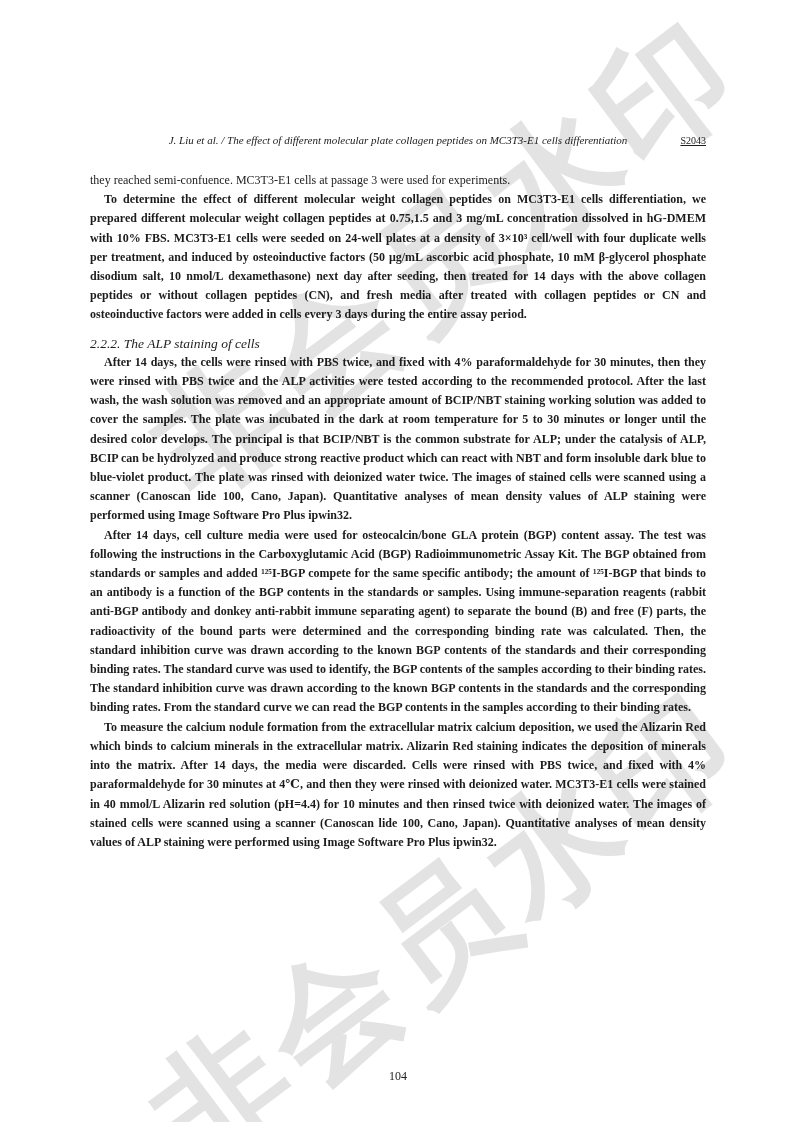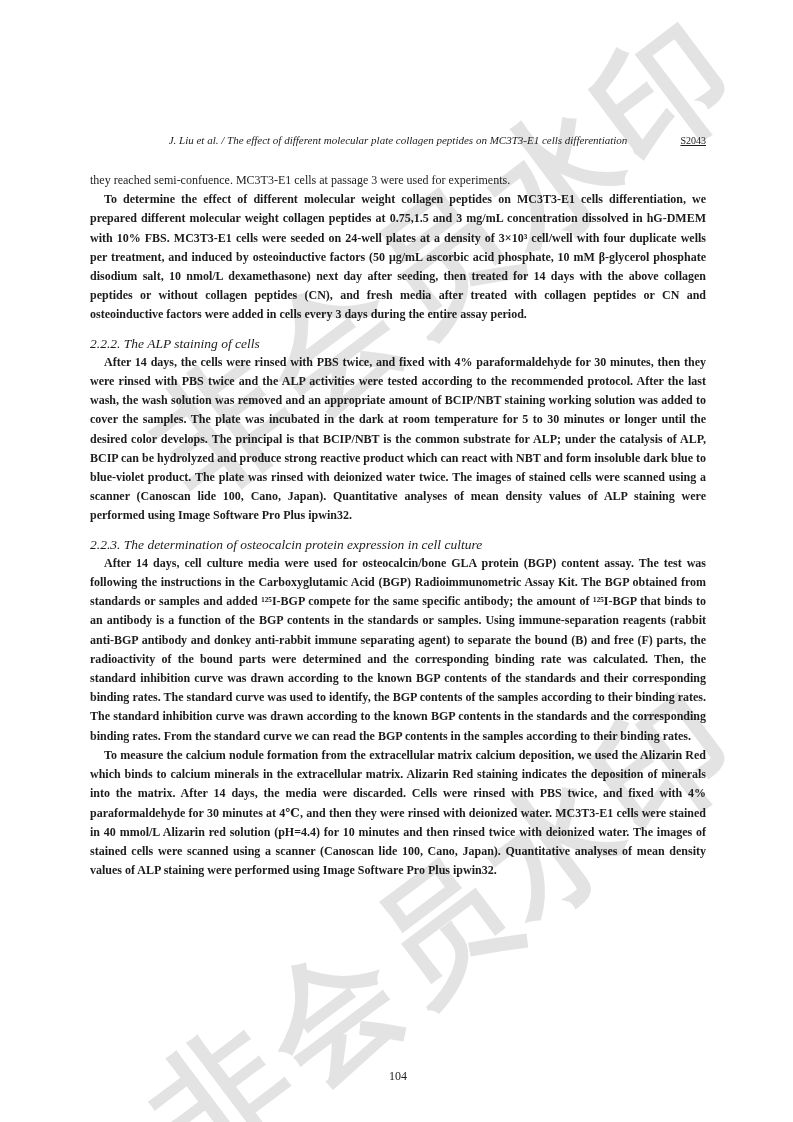--- a/index.html
+++ b/index.html
@@ -102,21 +102,20 @@
     <div class="running-header">
       <span class="running-title">J. Liu et al. / The effect of different molecular plate collagen peptides on MC3T3-E1 cells differentiation</span>
       <span class="page-code">S2043</span>
     </div>
 
     <div class="main">
       <p class="para">they reached semi-confuence. MC3T3-E1 cells at passage 3 were used for experiments.</p>
       <p class="para indent">To determine the effect of different molecular weight collagen peptides on MC3T3-E1 cells differentiation, we prepared different molecular weight collagen peptides at 0.75,1.5 and 3 mg/mL concentration dissolved in hG-DMEM with 10% FBS. MC3T3-E1 cells were seeded on 24-well plates at a density of 3×10³ cell/well with four duplicate wells per treatment, and induced by osteoinductive factors (50 μg/mL ascorbic acid phosphate, 10 mM β-glycerol phosphate disodium salt, 10 nmol/L dexamethasone) next day after seeding, then treated for 14 days with the above collagen peptides or without collagen peptides (CN), and fresh media after treated with collagen peptides or CN and osteoinductive factors were added in cells every 3 days during the entire assay period.</p>
       <h3 class="section-heading">2.2.2. The ALP staining of cells</h3>
       <p class="para indent">After 14 days, the cells were rinsed with PBS twice, and fixed with 4% paraformaldehyde for 30 minutes, then they were rinsed with PBS twice and the ALP activities were tested according to the recommended protocol. After the last wash, the wash solution was removed and an appropriate amount of BCIP/NBT staining working solution was added to cover the samples. The plate was incubated in the dark at room temperature for 5 to 30 minutes or longer until the desired color develops. The principal is that BCIP/NBT is the common substrate for ALP; under the catalysis of ALP, BCIP can be hydrolyzed and produce strong reactive product which can react with NBT and form insoluble dark blue to blue-violet product. The plate was rinsed with deionized water twice. The images of stained cells were scanned using a scanner (Canoscan lide 100, Cano, Japan). Quantitative analyses of mean density values of ALP staining were performed using Image Software Pro Plus ipwin32.</p>
-      <h3 class="section-heading">2.2.3. The determination of osteocalcin protein expression in cell culture</h3>
       <p class="para indent">After 14 days, cell culture media were used for osteocalcin/bone GLA protein (BGP) content assay. The test was following the instructions in the Carboxyglutamic Acid (BGP) Radioimmunometric Assay Kit. The BGP obtained from standards or samples and added ¹²⁵I-BGP compete for the same specific antibody; the amount of ¹²⁵I-BGP that binds to an antibody is a function of the BGP contents in the standards or samples. Using immune-separation reagents (rabbit anti-BGP antibody and donkey anti-rabbit immune separating agent) to separate the bound (B) and free (F) parts, the radioactivity of the bound parts were determined and the corresponding binding rate was calculated. Then, the standard inhibition curve was drawn according to the known BGP contents of the standards and their corresponding binding rates. The standard curve was used to identify, the BGP contents of the samples according to their binding rates. The standard inhibition curve was drawn according to the known BGP contents in the standards and the corresponding binding rates. From the standard curve we can read the BGP contents in the samples according to their binding rates.</p>
       <p class="para indent">To measure the calcium nodule formation from the extracellular matrix calcium deposition, we used the Alizarin Red which binds to calcium minerals in the extracellular matrix. Alizarin Red staining indicates the deposition of minerals into the matrix. After 14 days, the media were discarded. Cells were rinsed with PBS twice, and fixed with 4% paraformaldehyde for 30 minutes at 4℃, and then they were rinsed with deionized water. MC3T3-E1 cells were stained in 40 mmol/L Alizarin red solution (pH=4.4) for 10 minutes and then rinsed twice with deionized water. The images of stained cells were scanned using a scanner (Canoscan lide 100, Cano, Japan). Quantitative analyses of mean density values of ALP staining were performed using Image Software Pro Plus ipwin32.</p>
     </div>
 
     <div class="page-footer">
       <span>104</span>
     </div>
 
   </div>
 

